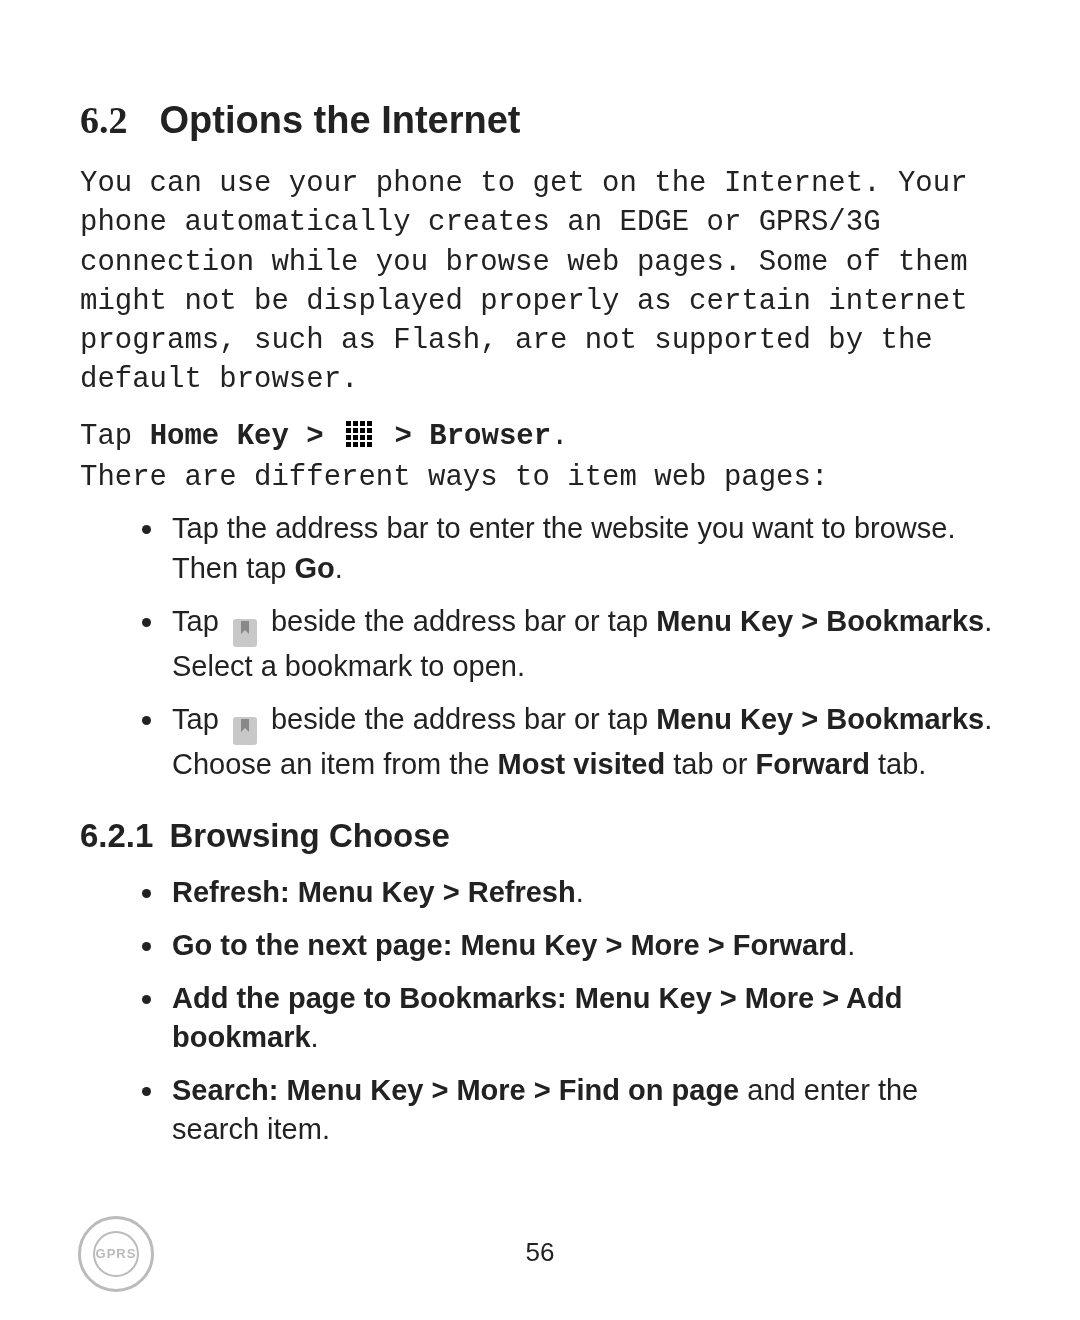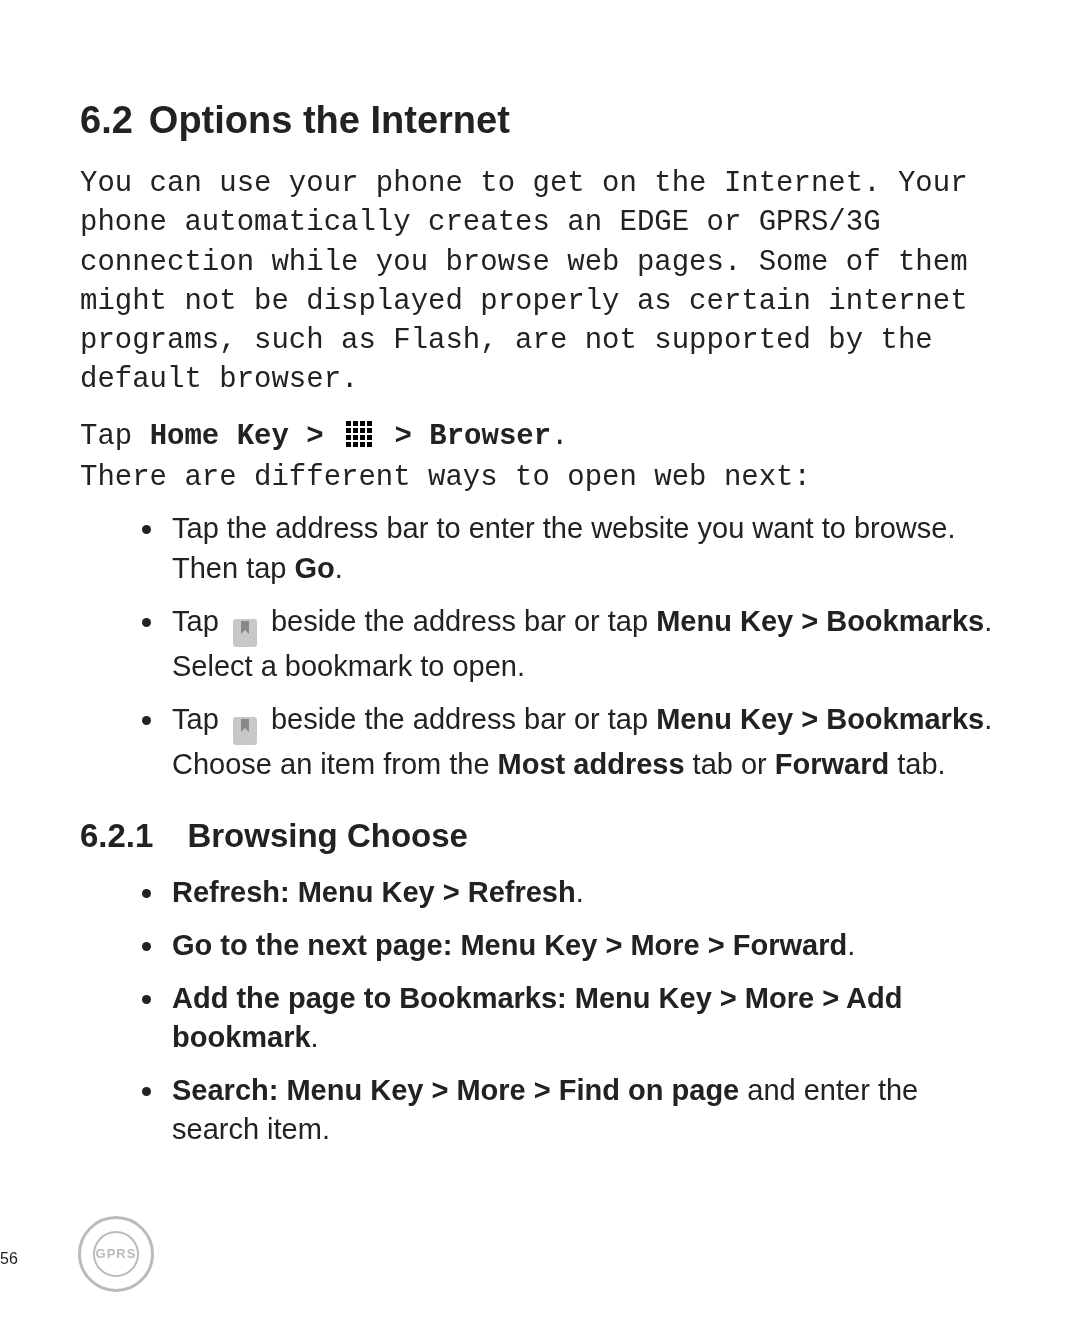--- a/index.html
+++ b/index.html
@@ -12,28 +12,28 @@
     position: relative;
     padding: 95px 80px 0 80px;
     font-size: 29px;
     line-height: 1.35;
   }
   h1 {
     font-size: 38px;
     font-weight: 700;
     margin-bottom: 18px;
   }
-  h1 .num { margin-right: 16px; }
+  h1 .num { margin-right: 32px; font-family: Liberation Serif, serif; }
   h2 {
     font-size: 33px;
     font-weight: 700;
     margin-top: 30px;
     margin-bottom: 14px;
   }
-  h2 .num { margin-right: 34px; }
+  h2 .num { margin-right: 16px; }
   p { margin-bottom: 10px; font-family: Liberation Mono, monospace; }
   .tapline { margin-top: 18px; margin-bottom: 2px; }
   ul { list-style: disc; padding-left: 86px; margin-top: 12px; }
   ul li { padding-left: 6px; margin-bottom: 14px; }
   b { font-weight: 700; }
 
   
   .grid-icon {
     display: inline-block;
     width: 28px; height: 28px;
@@ -68,22 +68,22 @@
     border-radius: 3px;
     margin: 0 6px;
   }
   .bm-icon svg { margin-top: 2px; }
 
   
   .footer {
     position: absolute;
     bottom: 50px;
     left: 0; right: 0;
-    text-align: left;
-    font-size: 16px;
+    text-align: center;
+    font-size: 26px;
   }
   .logo {
     position: absolute;
     left: 78px;
     bottom: 28px;
     width: 76px; height: 76px;
     border: 3px solid #bbb;
     border-radius: 50%;
     display: flex;
     align-items: center;
@@ -108,39 +108,39 @@
 <h1>
   <span class="num">6.2</span><span>Options the Internet</span>
 </h1>
 
 <p>You can use your phone to get on the Internet. Your phone automatically creates an EDGE or GPRS/3G connection while you browse web pages. Some of them might not be displayed properly as certain internet programs, such as Flash, are not supported by the default browser.</p>
 
 <p class="tapline">
   <span>Tap </span><b>Home Key &gt; </b><span class="grid-icon"></span><b> &gt; Browser</b><span>.</span>
 </p>
 
-<p>There are different ways to open web next:</p>
+<p>There are different ways to item web pages:</p>
 
 <ul>
   <li>
     <span>Tap the address bar to enter the website you want to browse. Then tap </span><b>Go</b><span>.</span>
   </li>
   <li>
     <span>Tap </span><span class="bm-icon">
         <svg width="10" height="14" viewBox="0 0 10 14">
           <path d="M1 0 h8 v13 l-4 -4 l-4 4 z" fill="#888"></path>
         </svg>
       </span><span> beside the address bar or tap </span><b>Menu Key &gt; Bookmarks</b><span>. Select a bookmark to open.</span>
   </li>
   <li>
     <span>Tap </span><span class="bm-icon">
         <svg width="10" height="14" viewBox="0 0 10 14">
           <path d="M1 0 h8 v13 l-4 -4 l-4 4 z" fill="#888"></path>
         </svg>
-      </span><span> beside the address bar or tap </span><b>Menu Key &gt; Bookmarks</b><span>. Choose an item from the </span><b>Most address</b><span> tab or </span><b>Forward</b><span> tab.</span>
+      </span><span> beside the address bar or tap </span><b>Menu Key &gt; Bookmarks</b><span>. Choose an item from the </span><b>Most visited</b><span> tab or </span><b>Forward</b><span> tab.</span>
   </li>
 </ul>
 
 <h2>
   <span class="num">6.2.1</span><span>Browsing Choose</span>
 </h2>
 
 <ul>
   <li><b>Refresh: Menu Key &gt; Refresh</b><span>.</span></li>
   <li><b>Go to the next page: Menu Key &gt; More &gt; Forward</b><span>.</span></li>

